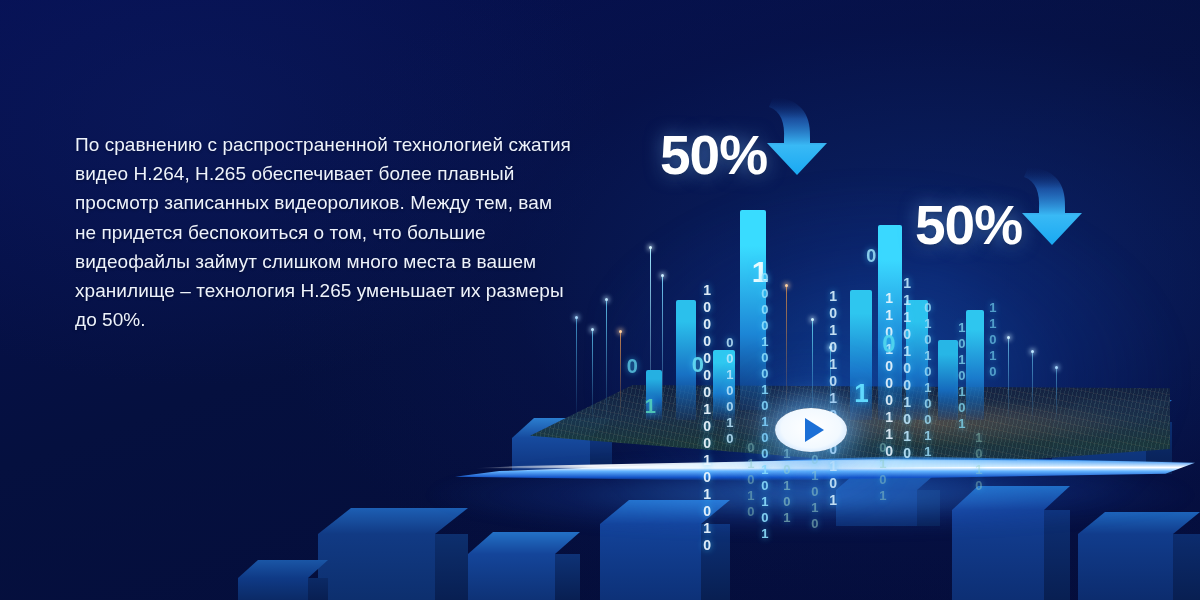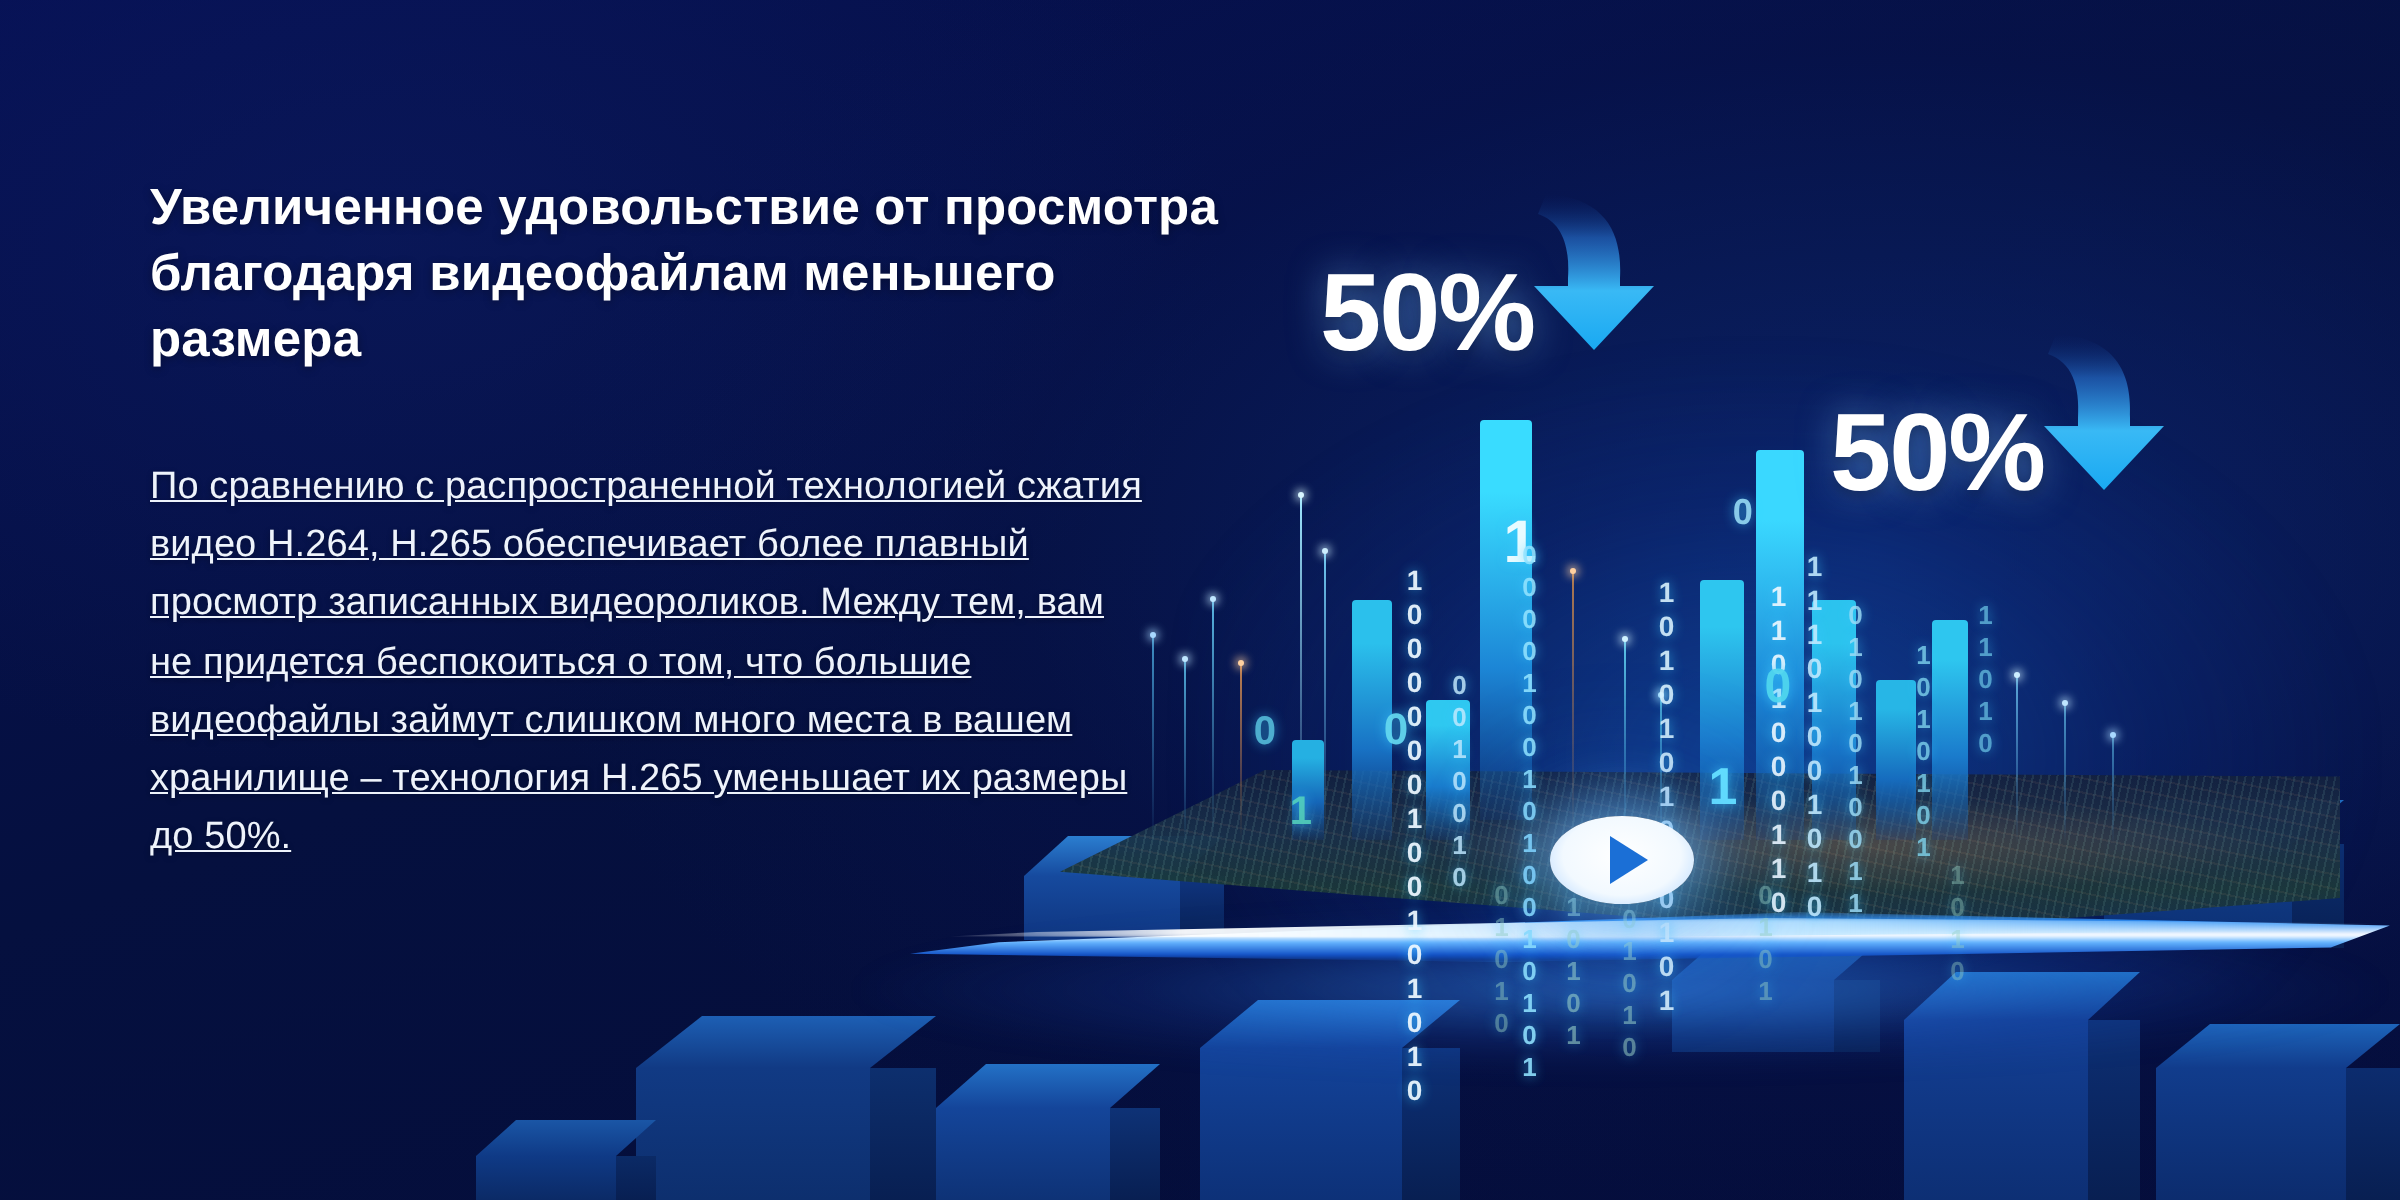--- a/index.html
+++ b/index.html
@@ -18,21 +18,20 @@
   
   #copy{position:absolute;left:75px;top:88px;width:540px;}
   #headline{
     margin:0;color:#ffffff;font-size:25.5px;line-height:33px;font-weight:bold;
     letter-spacing:.1px;text-shadow:0 1px 4px rgba(0,0,0,.35);
   }
   #bodytext{
     margin:42px 0 0 0;color:#eef3fb;font-size:19px;line-height:29.2px;
     font-weight:400;letter-spacing:.05px;max-width:500px;
     text-shadow:0 1px 3px rgba(0,0,0,.30);
-    text-decoration:underline;
   }
 
   
   .badge{position:absolute;display:flex;align-items:flex-end;}
   .badge .num{
     color:#fff;font-size:55px;font-weight:bold;line-height:1;letter-spacing:-1px;
     text-shadow:0 0 18px rgba(120,190,255,.55),0 2px 6px rgba(0,10,40,.6);
   }
   .badge .arrow{margin-left:-2px;display:block;}
   #badge1{left:660px;top:93px;}
@@ -267,21 +266,20 @@
         <div class="bincol" style="left: 876px; top: 440px; font-size: 13px; color: rgb(143, 208, 200); opacity: 0.5;">0101</div>
         <div class="bincol" style="left: 972px; top: 430px; font-size: 13px; color: rgb(143, 208, 200); opacity: 0.45;">1010</div>
       </div>
 
     <div id="play">
       <div class="tri"></div>
     </div>
   </div>
 
   <div id="copy">
-    <h1 id="headline">Увеличенное удовольствие от просмотра благодаря видеофайлам меньшего размера</h1>
     <p id="bodytext">По сравнению с распространенной технологией сжатия видео H.264, H.265 обеспечивает более плавный просмотр записанных видеороликов. Между тем, вам не придется беспокоиться о том, что большие видеофайлы займут слишком много места в вашем хранилище – технология H.265 уменьшает их размеры до 50%.</p>
   </div>
 
   <div class="badge" id="badge1">
     <span class="num">50%</span>
     <span class="arrow">
       <svg width="64" height="86" viewBox="0 0 64 86">
         <defs>
           <linearGradient id="ag1" x1="0" y1="0" x2="0" y2="1">
             <stop offset="0%" stop-color="#0a2a78" stop-opacity="0"></stop>

